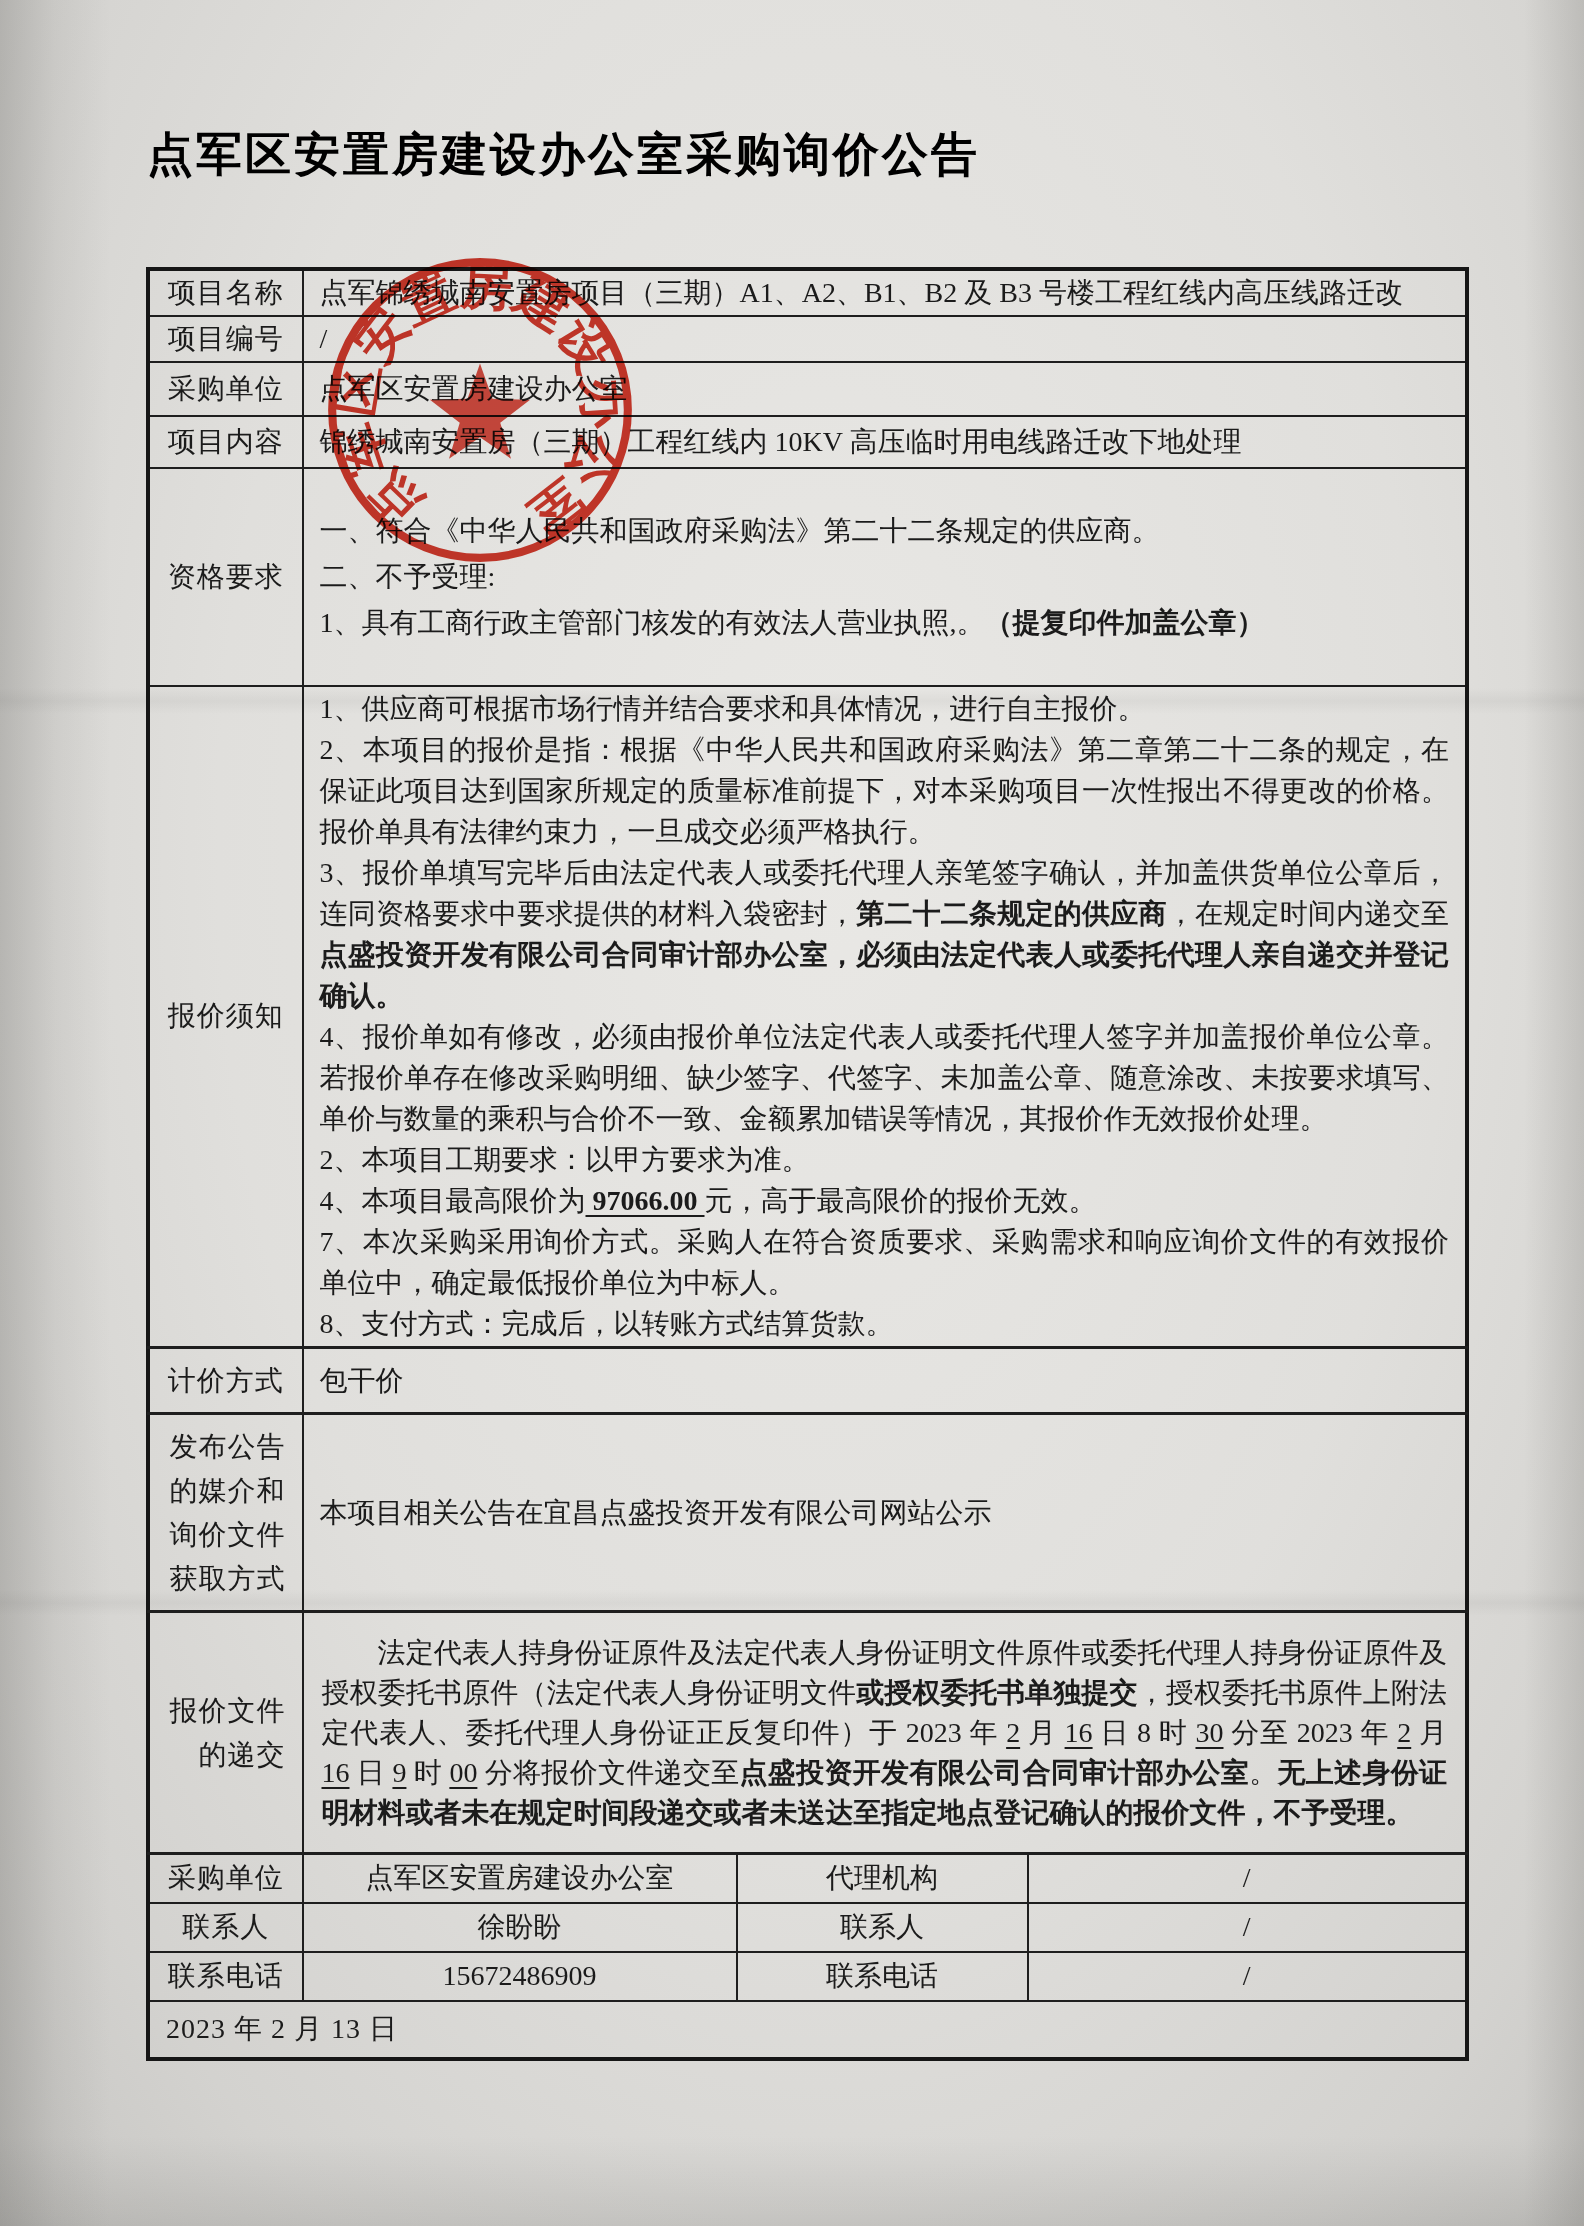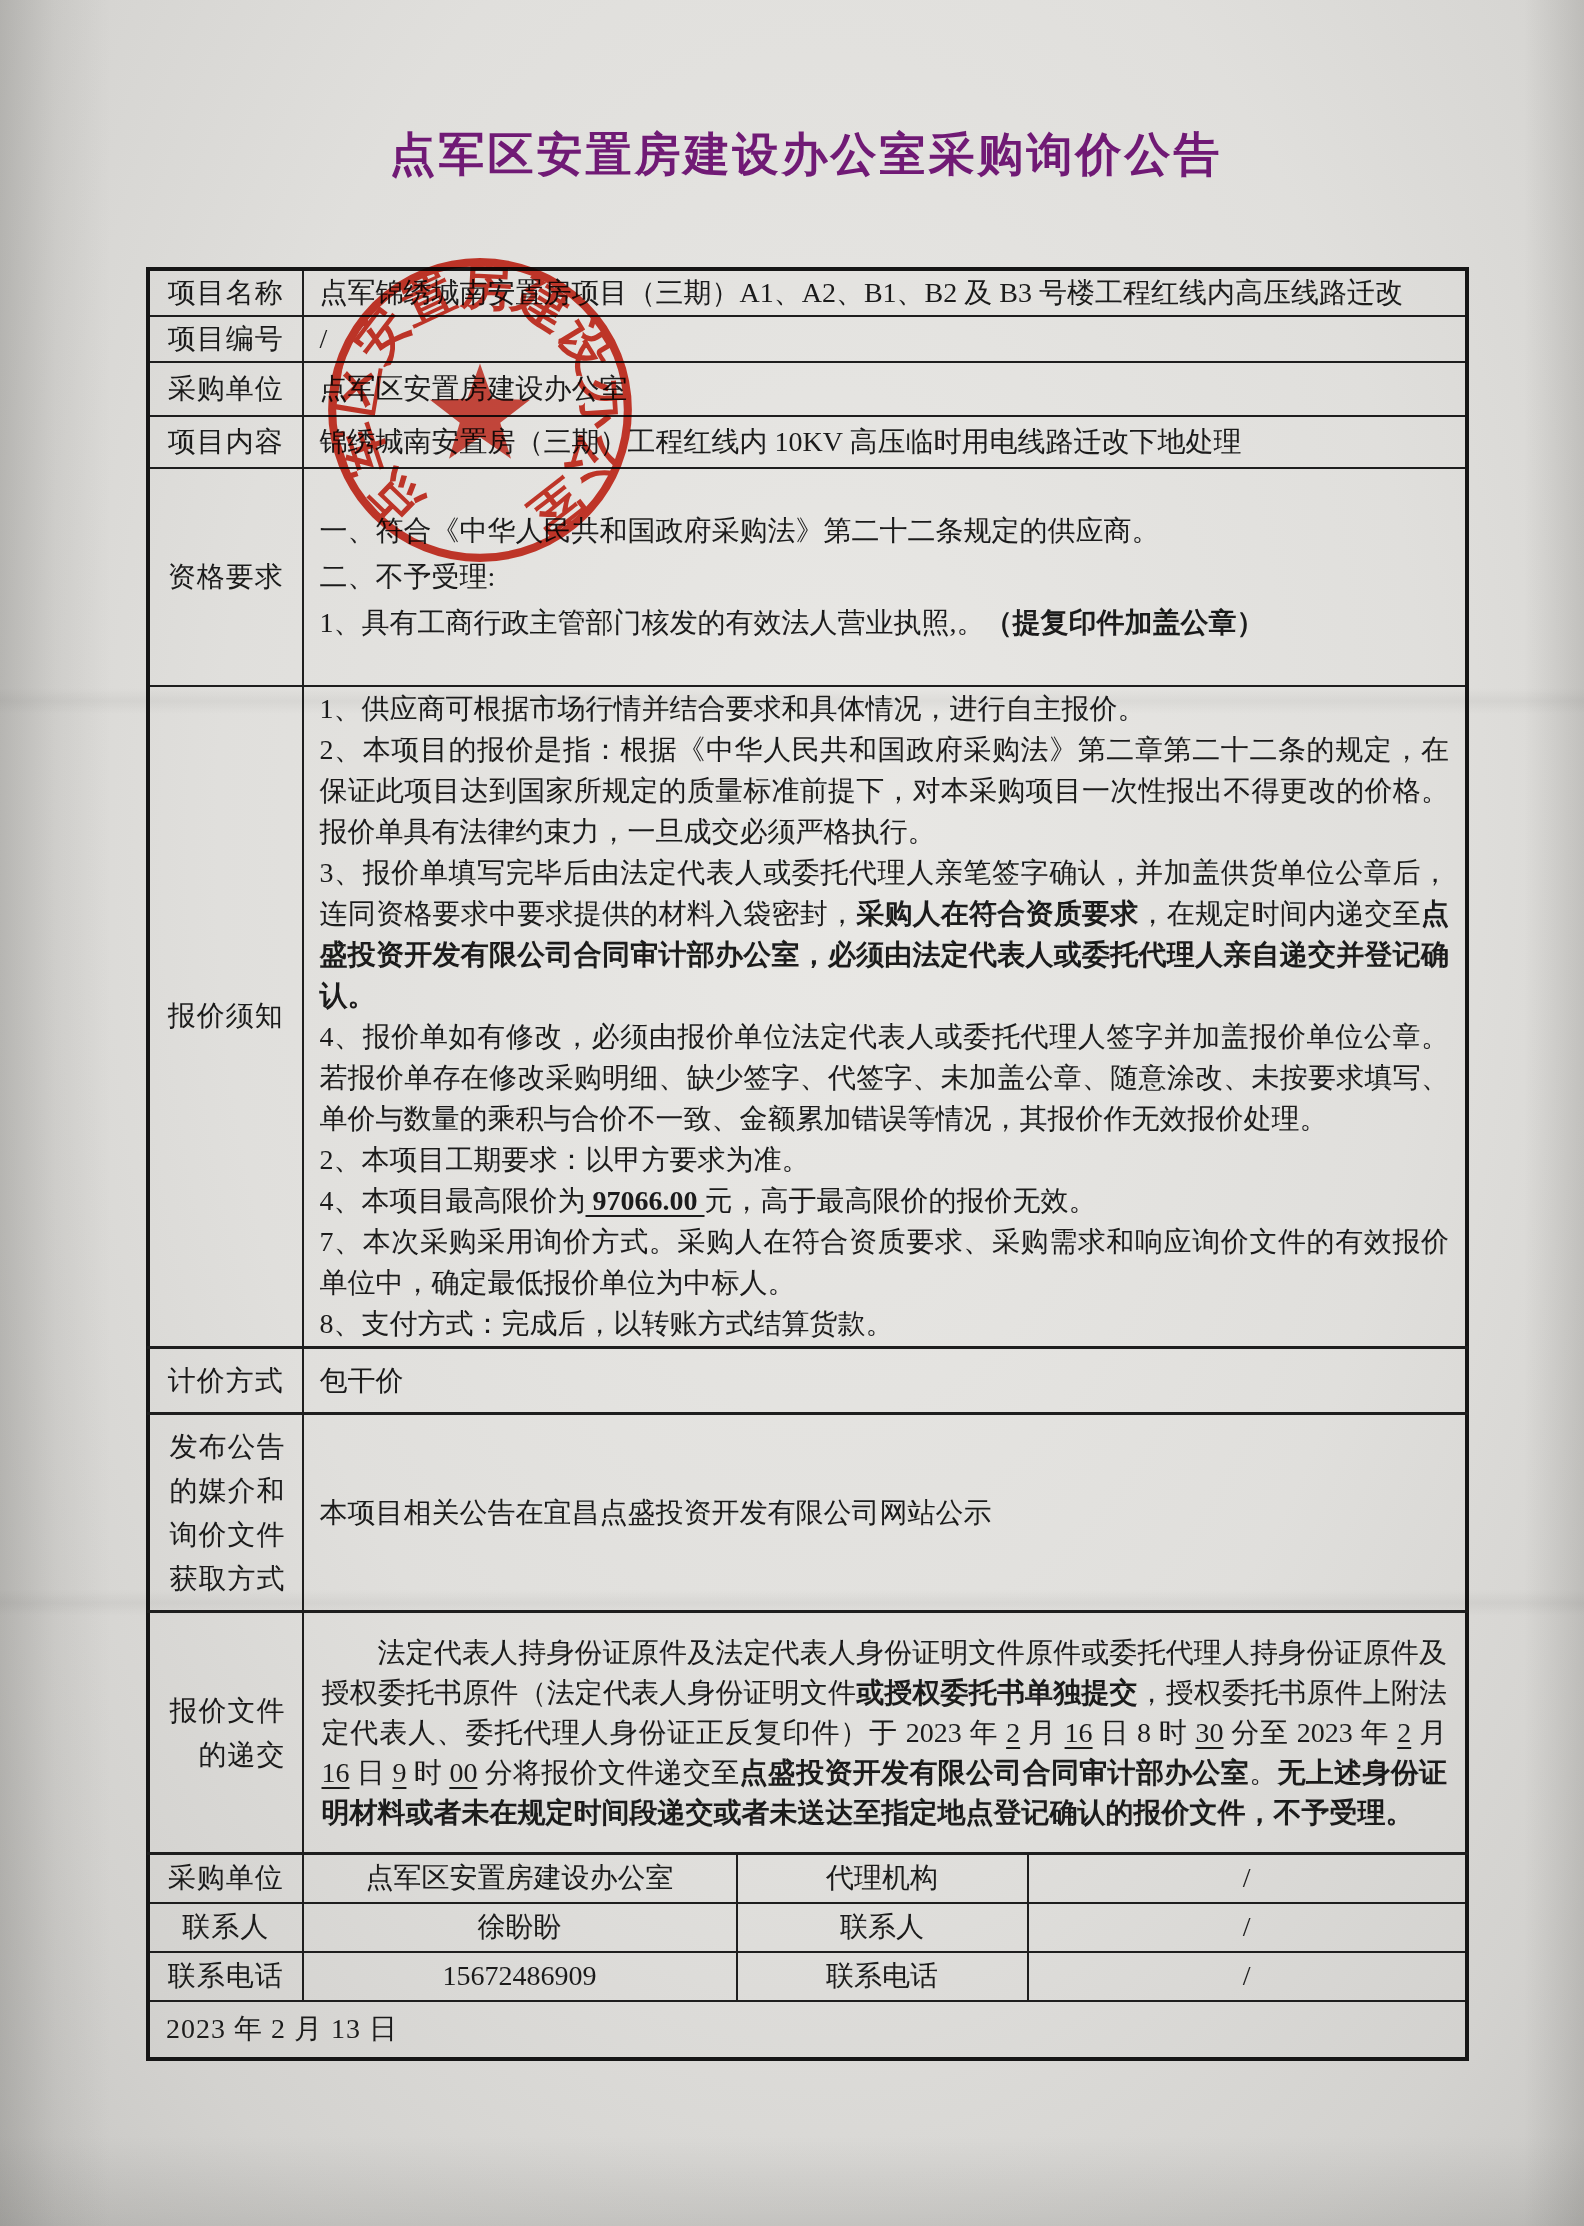--- a/index.html
+++ b/index.html
@@ -13,22 +13,22 @@
     position:absolute;inset:0;
     background:
       linear-gradient(90deg, rgba(105,104,100,.30) 0px, rgba(105,104,100,.10) 55px, rgba(0,0,0,0) 110px),
       linear-gradient(270deg, rgba(105,104,100,.22) 0px, rgba(0,0,0,0) 60px),
       linear-gradient(0deg, rgba(105,104,100,.18) 0px, rgba(0,0,0,0) 90px),
       radial-gradient(ellipse at 52% 38%, #e9e8e5 0%, #e0dfdc 52%, #d3d2cf 82%, #c6c5c2 100%);
   }
   .crease{position:absolute;left:0;width:100%;height:26px;background:linear-gradient(180deg,rgba(0,0,0,0),rgba(90,90,88,.07),rgba(0,0,0,0));}
   .page-title{
     position:absolute;left:147px;top:118px;width:1318px;
-    text-align:center;font-family:"Liberation Sans","DejaVu Sans",sans-serif;
-    font-weight:700;font-size:46px;letter-spacing:3px;line-height:72px;color:#701a75;
+    font-family:"Liberation Sans","DejaVu Sans",sans-serif;
+    font-weight:700;font-size:46px;letter-spacing:3px;line-height:72px;color:#000000;
   }
   table.doc{
     position:absolute;left:147px;top:268px;width:1318px;
     border-collapse:collapse;table-layout:fixed;
     font-size:28px;
   }
   table.doc col.c1{width:154px;}
   table.doc col.c2{width:434px;}
   table.doc col.c3{width:291px;}
   table.doc col.c4{width:439px;}
@@ -118,21 +118,21 @@
             <div class="para"><span>1、具有工商行政主管部门核发的有效法人营业执照,。</span><span class="b">（提复印件加盖公章）</span></div>
           </div>
     </td>
   </tr>
 
   <tr class="r-notice">
     <th class="lbl">报价须知</th>
     <td class="val notice-cell" colspan="3">
           <div class="para"><span>1、供应商可根据市场行情并结合要求和具体情况，进行自主报价。</span></div>
           <div class="para"><span>2、本项目的报价是指：根据《中华人民共和国政府采购法》第二章第二十二条的规定，在保证此项目达到国家所规定的质量标准前提下，对本采购项目一次性报出不得更改的价格。报价单具有法律约束力，一旦成交必须严格执行。</span></div>
-          <div class="para"><span>3、报价单填写完毕后由法定代表人或委托代理人亲笔签字确认，并加盖供货单位公章后，连同资格要求中要求提供的材料入袋密封，</span><span class="b">采购人在符合资质要求</span><span>，在规定时间内递交至</span><span class="b">点盛投资开发有限公司合同审计部办公室，必须由法定代表人或委托代理人亲自递交并登记确认。</span></div>
+          <div class="para"><span>3、报价单填写完毕后由法定代表人或委托代理人亲笔签字确认，并加盖供货单位公章后，连同资格要求中要求提供的材料入袋密封，</span><span class="b">第二十二条规定的供应商</span><span>，在规定时间内递交至</span><span class="b">点盛投资开发有限公司合同审计部办公室，必须由法定代表人或委托代理人亲自递交并登记确认。</span></div>
           <div class="para"><span>4、报价单如有修改，必须由报价单位法定代表人或委托代理人签字并加盖报价单位公章。若报价单存在修改采购明细、缺少签字、代签字、未加盖公章、随意涂改、未按要求填写、单价与数量的乘积与合价不一致、金额累加错误等情况，其报价作无效报价处理。</span></div>
           <div class="para"><span>2、本项目工期要求：以甲方要求为准。</span></div>
           <div class="para"><span>4、本项目最高限价为</span><span class="b u"> 97066.00 </span><span>元，高于最高限价的报价无效。</span></div>
           <div class="para"><span>7、本次采购采用询价方式。采购人在符合资质要求、采购需求和响应询价文件的有效报价单位中，确定最低报价单位为中标人。</span></div>
           <div class="para"><span>8、支付方式：完成后，以转账方式结算货款。</span></div>
         </td>
   </tr>
 
   <tr class="r-price thick">
     <th class="lbl">计价方式</th>

